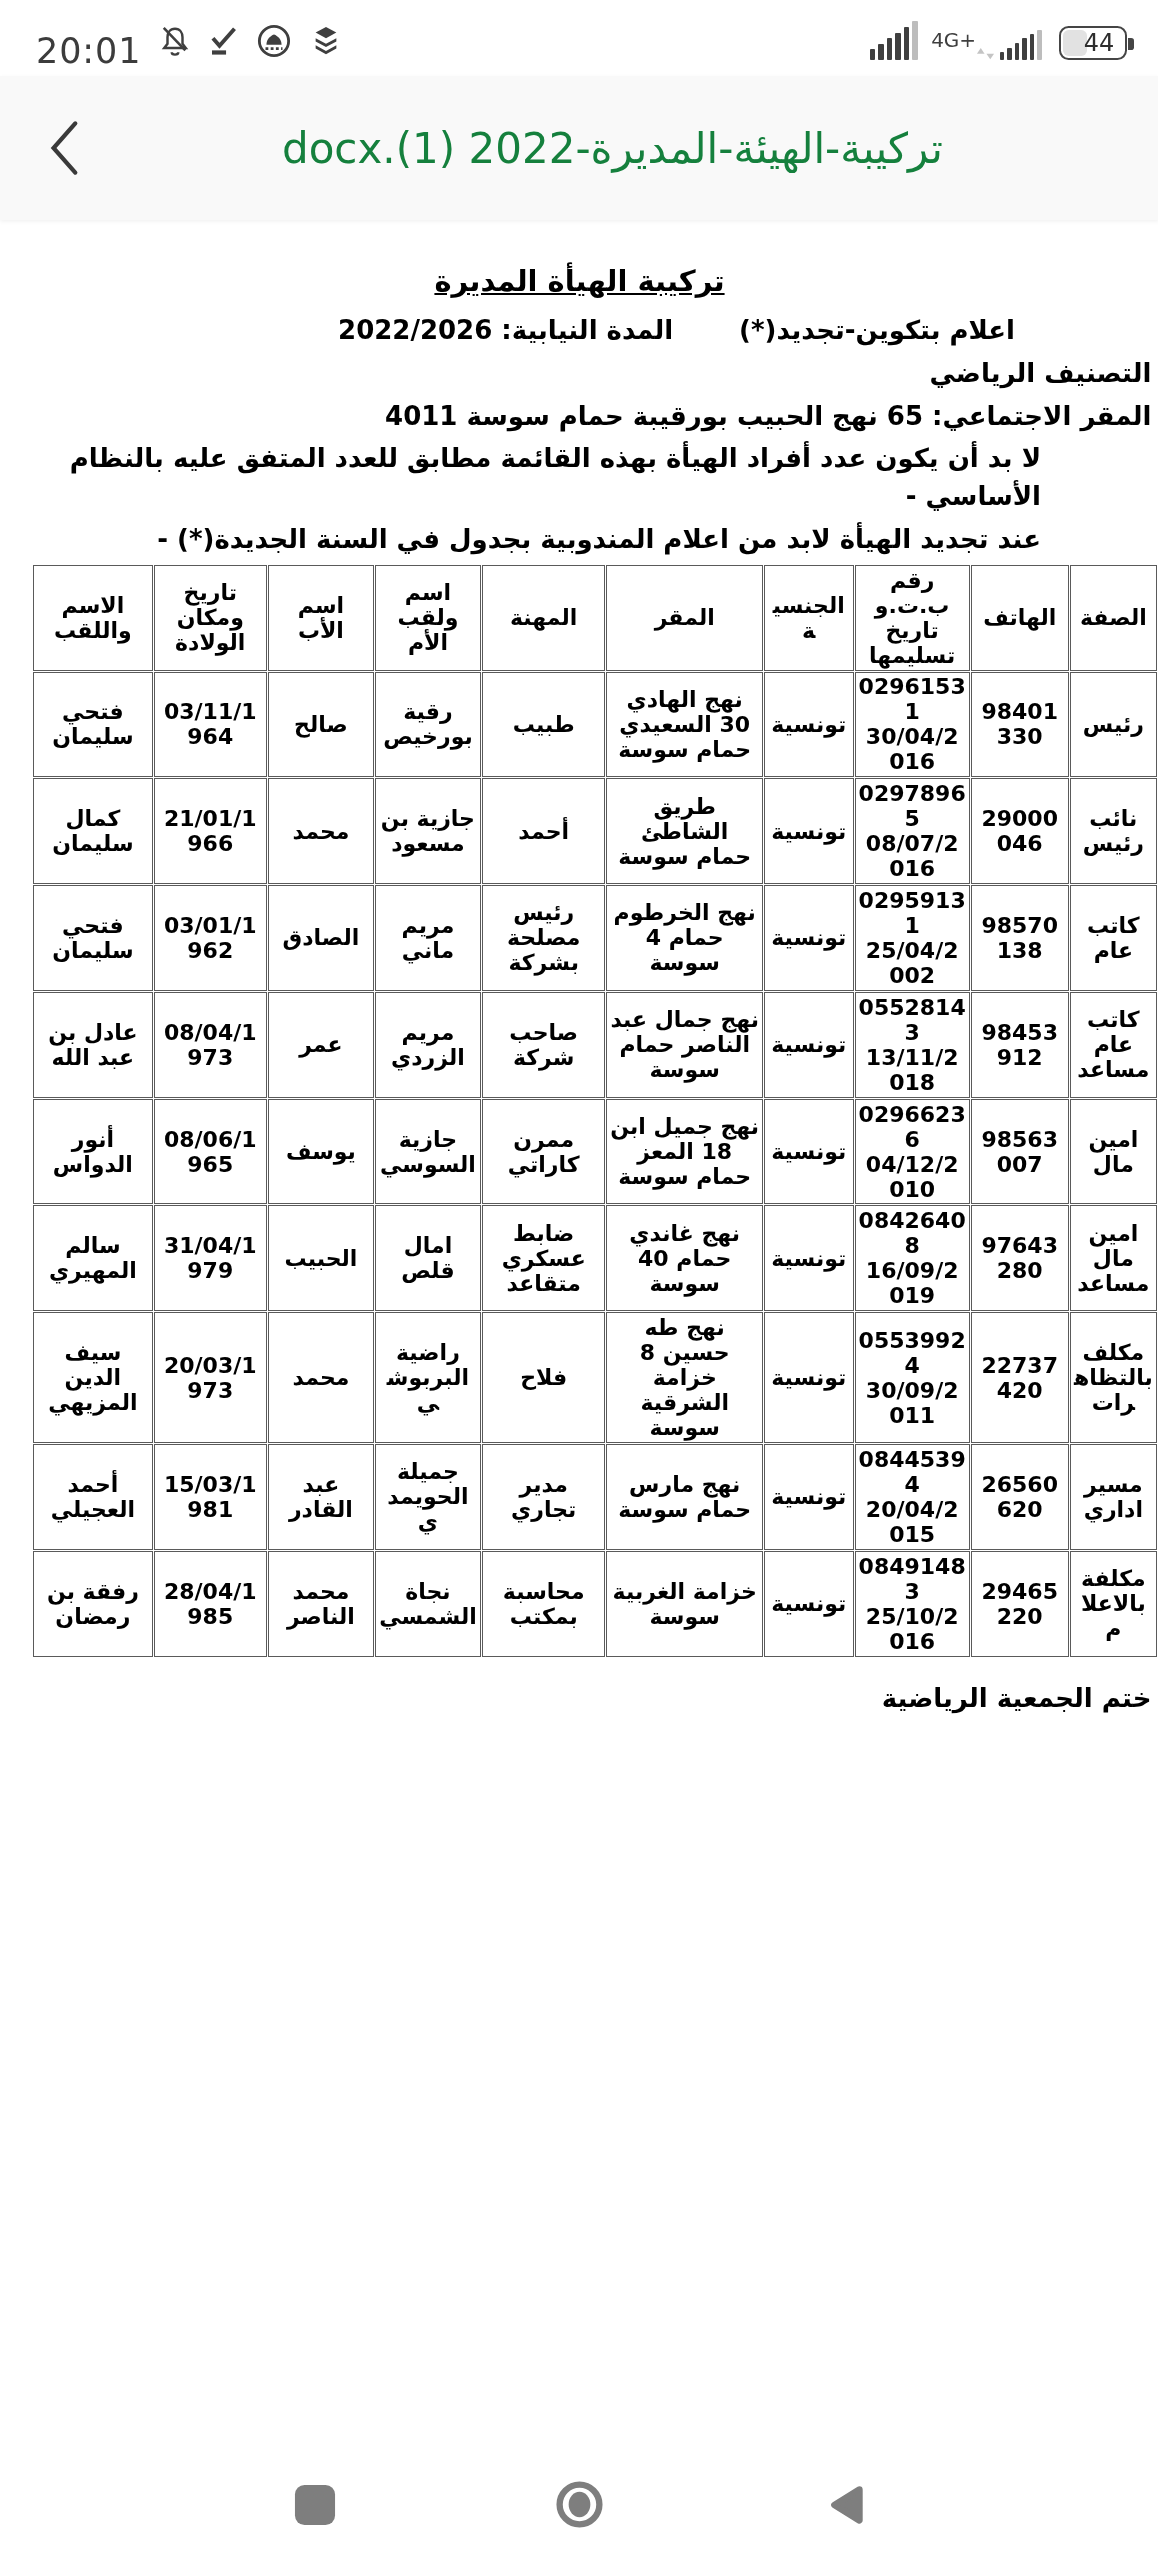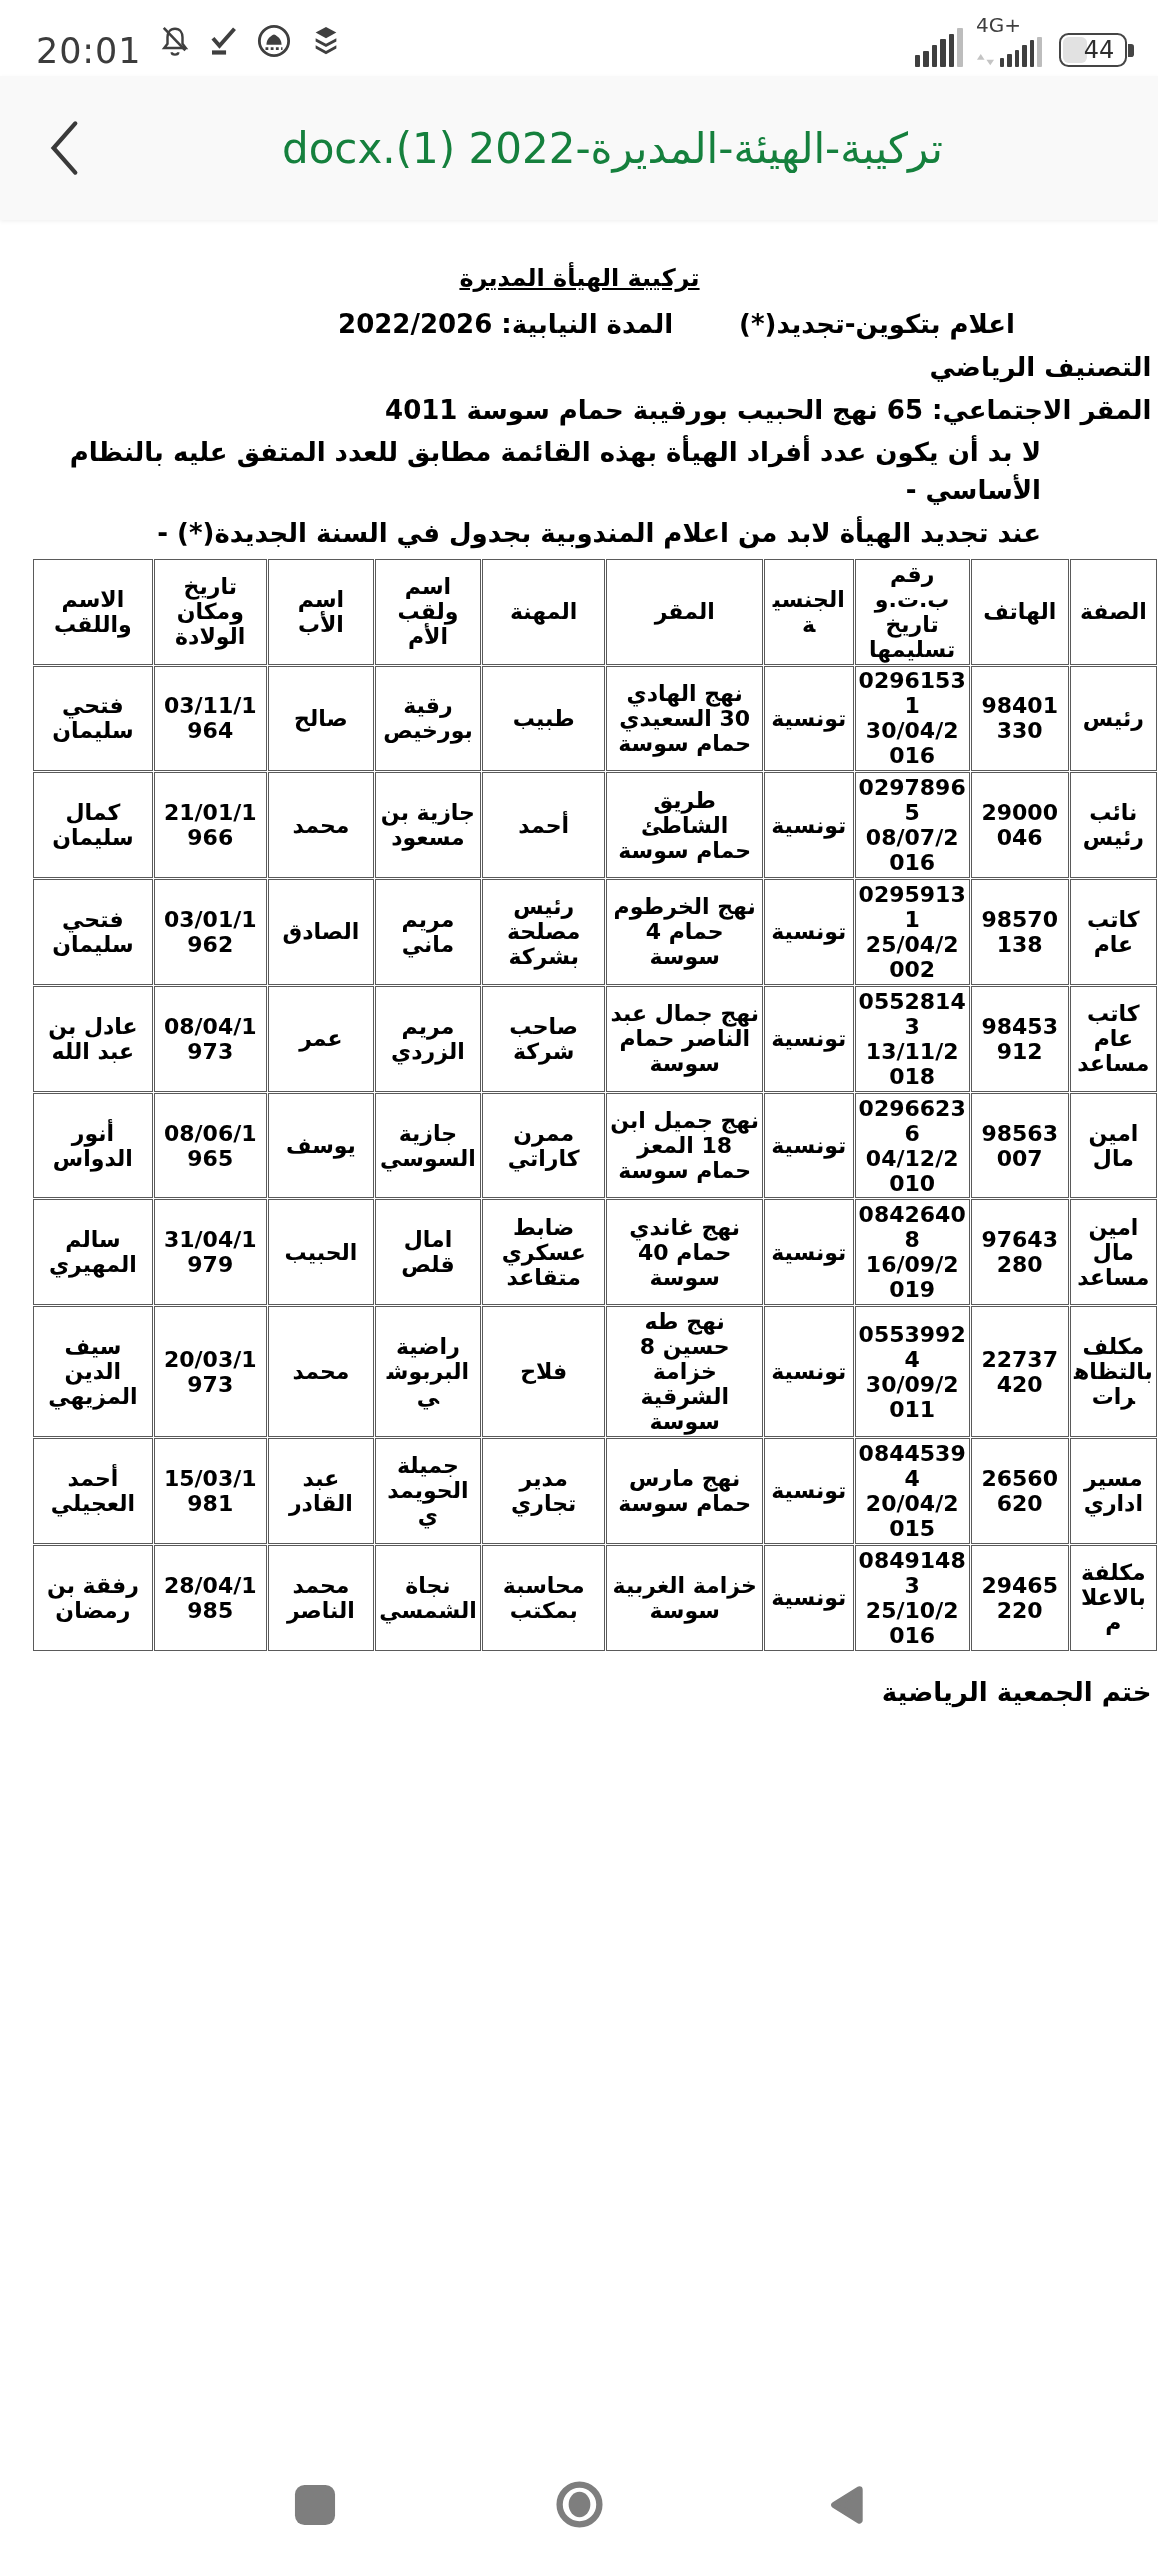--- a/index.html
+++ b/index.html
@@ -12,39 +12,39 @@
   
   .status-bar{height:76px;display:flex;align-items:center;justify-content:space-between;
     padding:5.7px 32px 0 36px;box-sizing:border-box;background:#fff;}
   .sb-left{display:flex;align-items:center;gap:19px;}
   .sb-time{font-size:35px;color:#3c3c3c;letter-spacing:0.9px;margin-top:20px;}
   .sb-icon{display:flex;align-items:center;}
   .sb-right{display:flex;align-items:flex-end;gap:13.3px;}
   .sig{display:flex;align-items:flex-end;gap:2.8px;}
   .sig i{display:block;width:5.7px;background:#3f3f3f;border-radius:0.9px;}
   .sig i.lt{background:#bdbdbd;}
-  .net{display:flex;flex-direction:column;align-items:flex-start;line-height:1;}
+  .net{display:flex;flex-direction:row;align-items:flex-start;line-height:1;}
   .net-label{font-size:20px;color:#3f3f3f;margin-bottom:1.9px;}
   .net-row{display:flex;align-items:flex-end;gap:1.9px;}
   .sig.small i{width:4.7px;}
   .arrows{display:flex;gap:0.9px;margin:0 2.8px 0 0;align-items:flex-end;}
   .battery{position:relative;width:68px;height:34px;border:2.8px solid #454545;border-radius:9.5px;
     display:flex;align-items:center;justify-content:center;margin-left:3.8px;box-sizing:border-box;padding-left:12px;}
   .battery .fill{position:absolute;left:1.9px;top:1.9px;bottom:1.9px;width:38%;background:#e2e2e2;border-radius:5.7px;}
   .battery .pct{position:relative;font-size:24px;color:#2e2e2e;}
   .battery .nub{position:absolute;right:-8.5px;top:9.5px;width:5.7px;height:12.3px;background:#454545;border-radius:0 2.8px 2.8px 0;}
   
   .appbar{height:144px;background:#f9f9f9;display:flex;align-items:center;position:relative;
     box-shadow:0 1.9px 4.7px rgba(0,0,0,0.07);}
   .back-btn{position:absolute;left:44px;top:36px;width:42px;height:72px;display:flex;align-items:center;cursor:pointer;}
   .app-title{position:absolute;left:104px;right:38px;text-align:center;font-size:42px;color:#15803d;
     direction:rtl;white-space:nowrap;overflow:hidden;}
   
   .doc{direction:rtl;font-weight:bold;flex:0 0 auto;}
-  .doc-title{text-align:center;font-size:24px;text-decoration:underline;margin:44px 0 13.3px 0;}
+  .doc-title{text-align:center;font-size:29px;text-decoration:underline;margin:44px 0 13.3px 0;}
   .doc-line{font-size:26px;line-height:38px;margin:0 7.6px 4.7px 7.6px;}
   .doc-line.row2{display:flex;gap:66px;padding-right:144px;margin-right:0;}
   .doc-line.indent{margin-right:118px;}
   
   table.board{border-collapse:separate;border-spacing:1.9px;table-layout:fixed;width:1126px;
     margin:5.7px 0.9px 0 auto;}
   .board th,.board td{border:1.9px solid #5a5a5a;text-align:center;vertical-align:middle;
     font-size:22px;font-weight:bold;padding:1.9px 2.8px;white-space:pre-line;overflow:hidden;word-wrap:break-word;}
   .board thead tr{height:61px;}
   .board tbody tr:nth-child(1){height:74px;}

